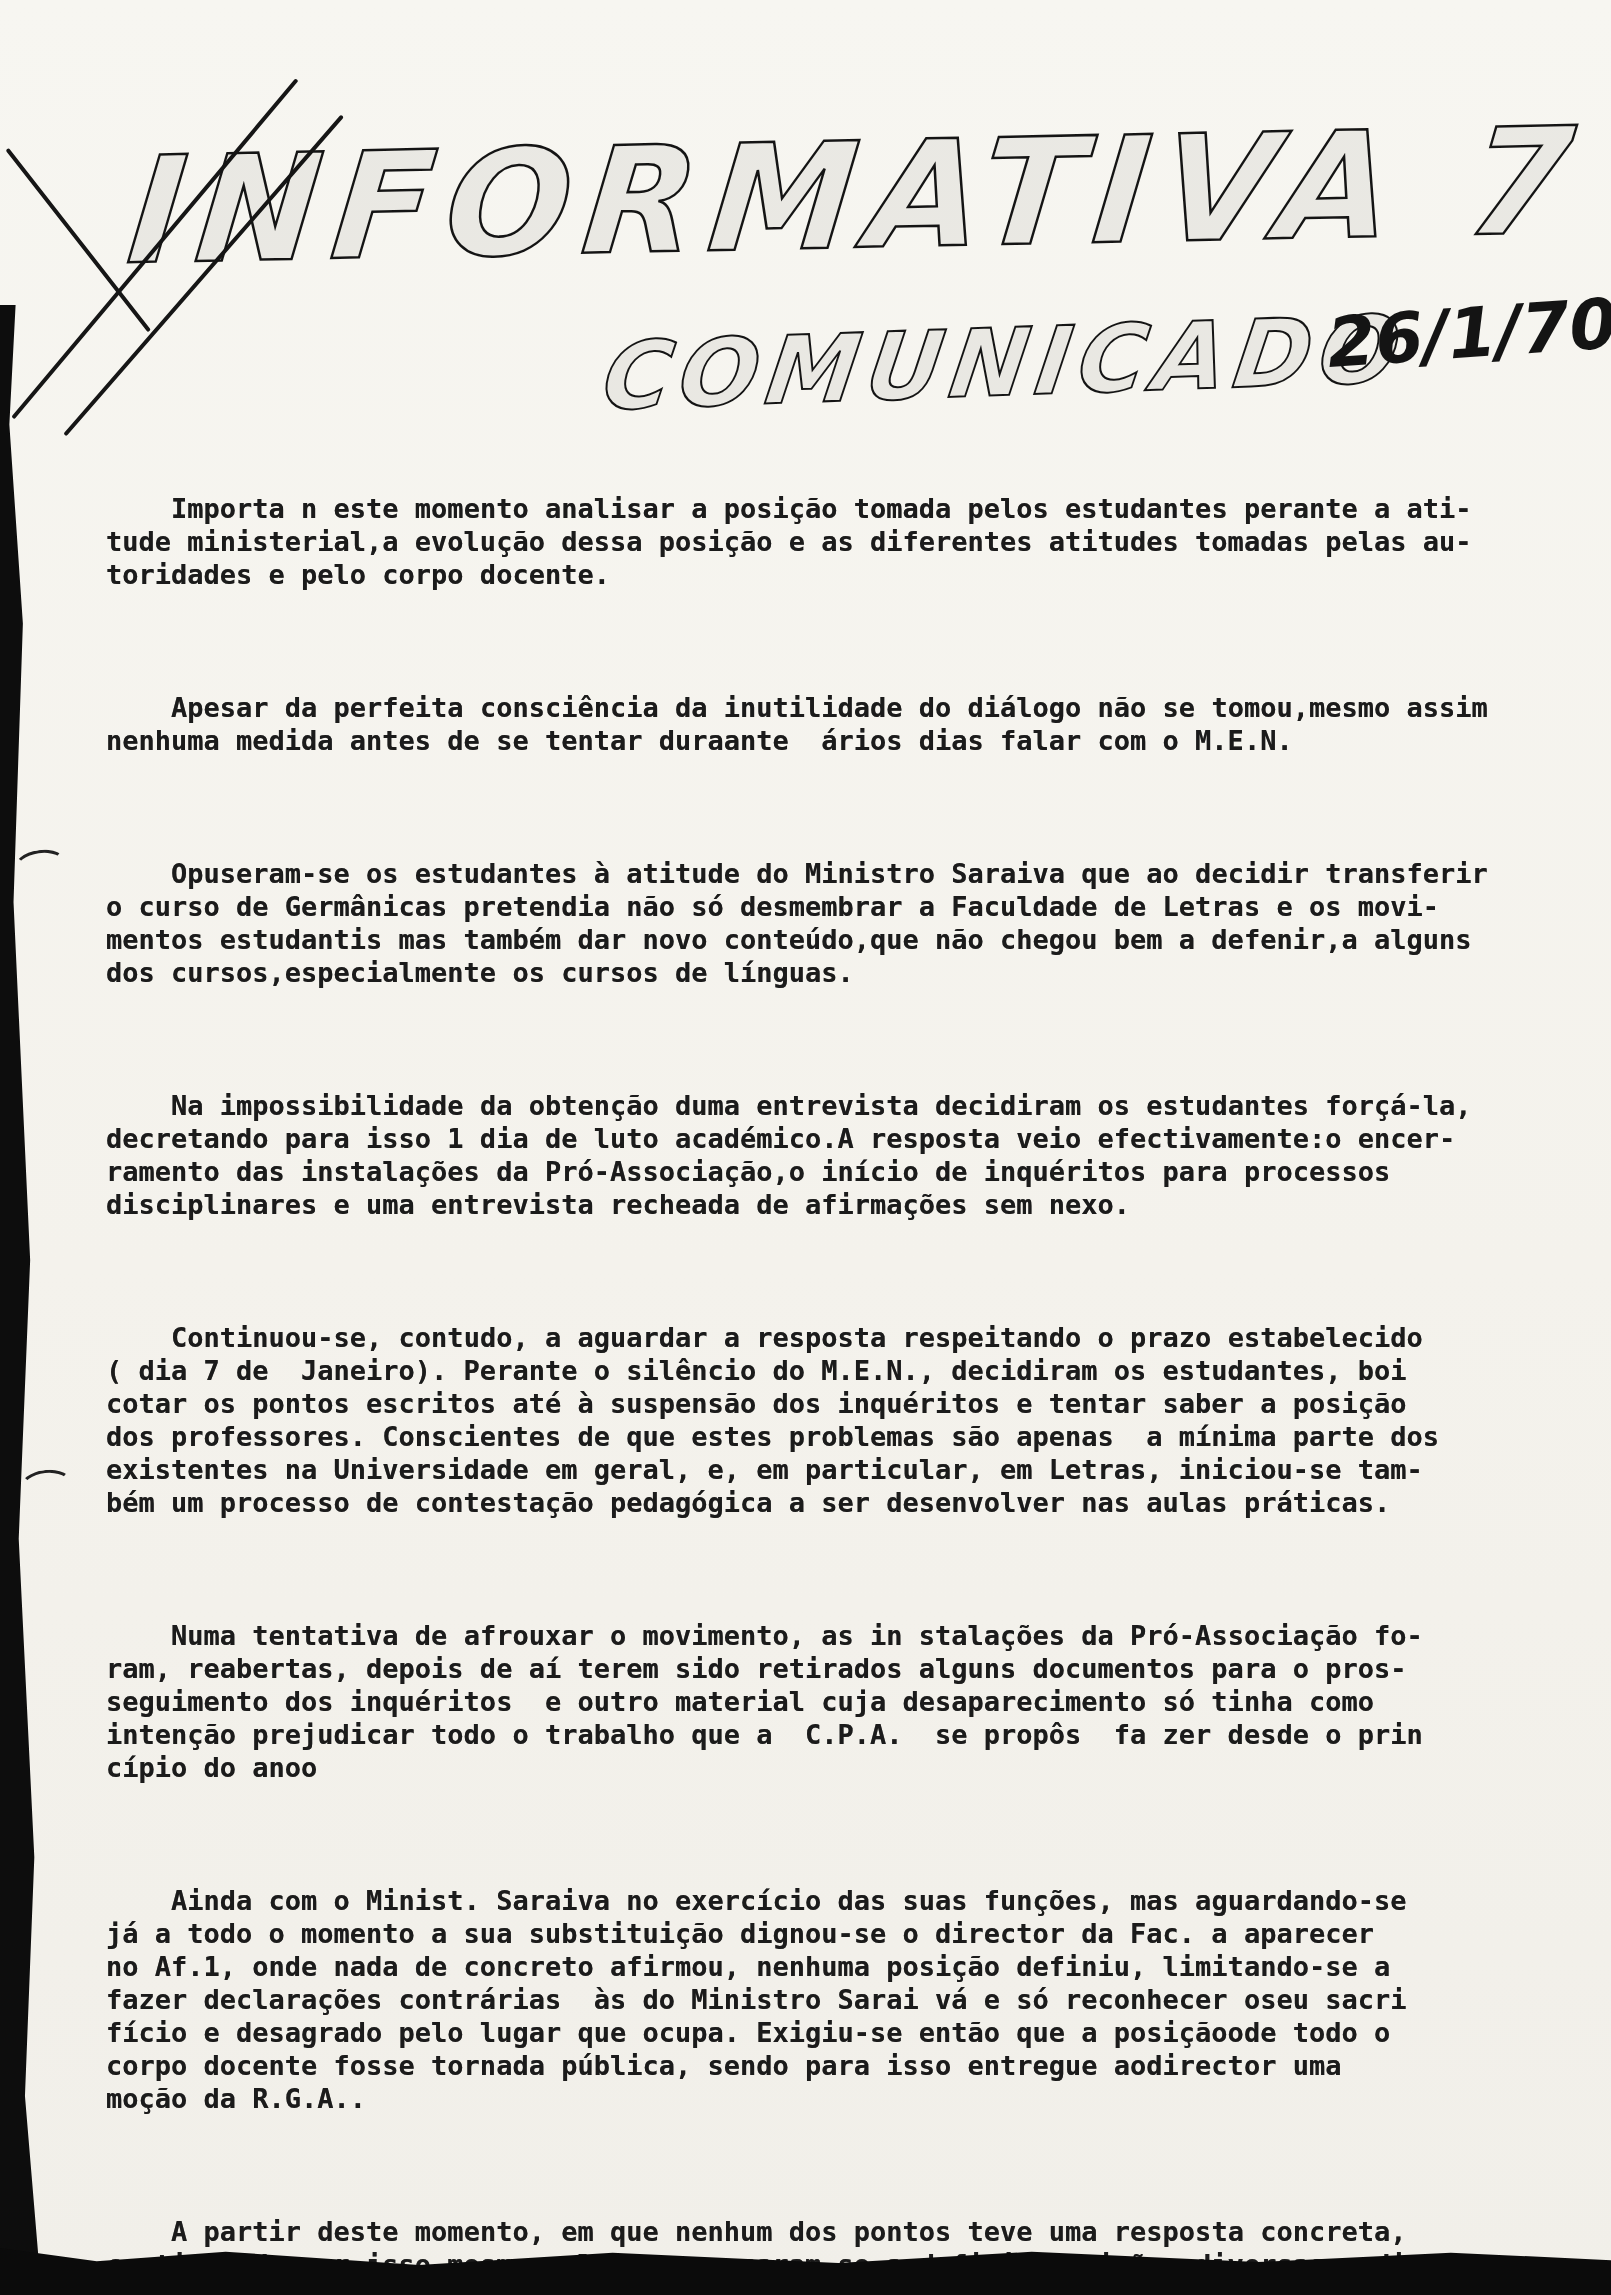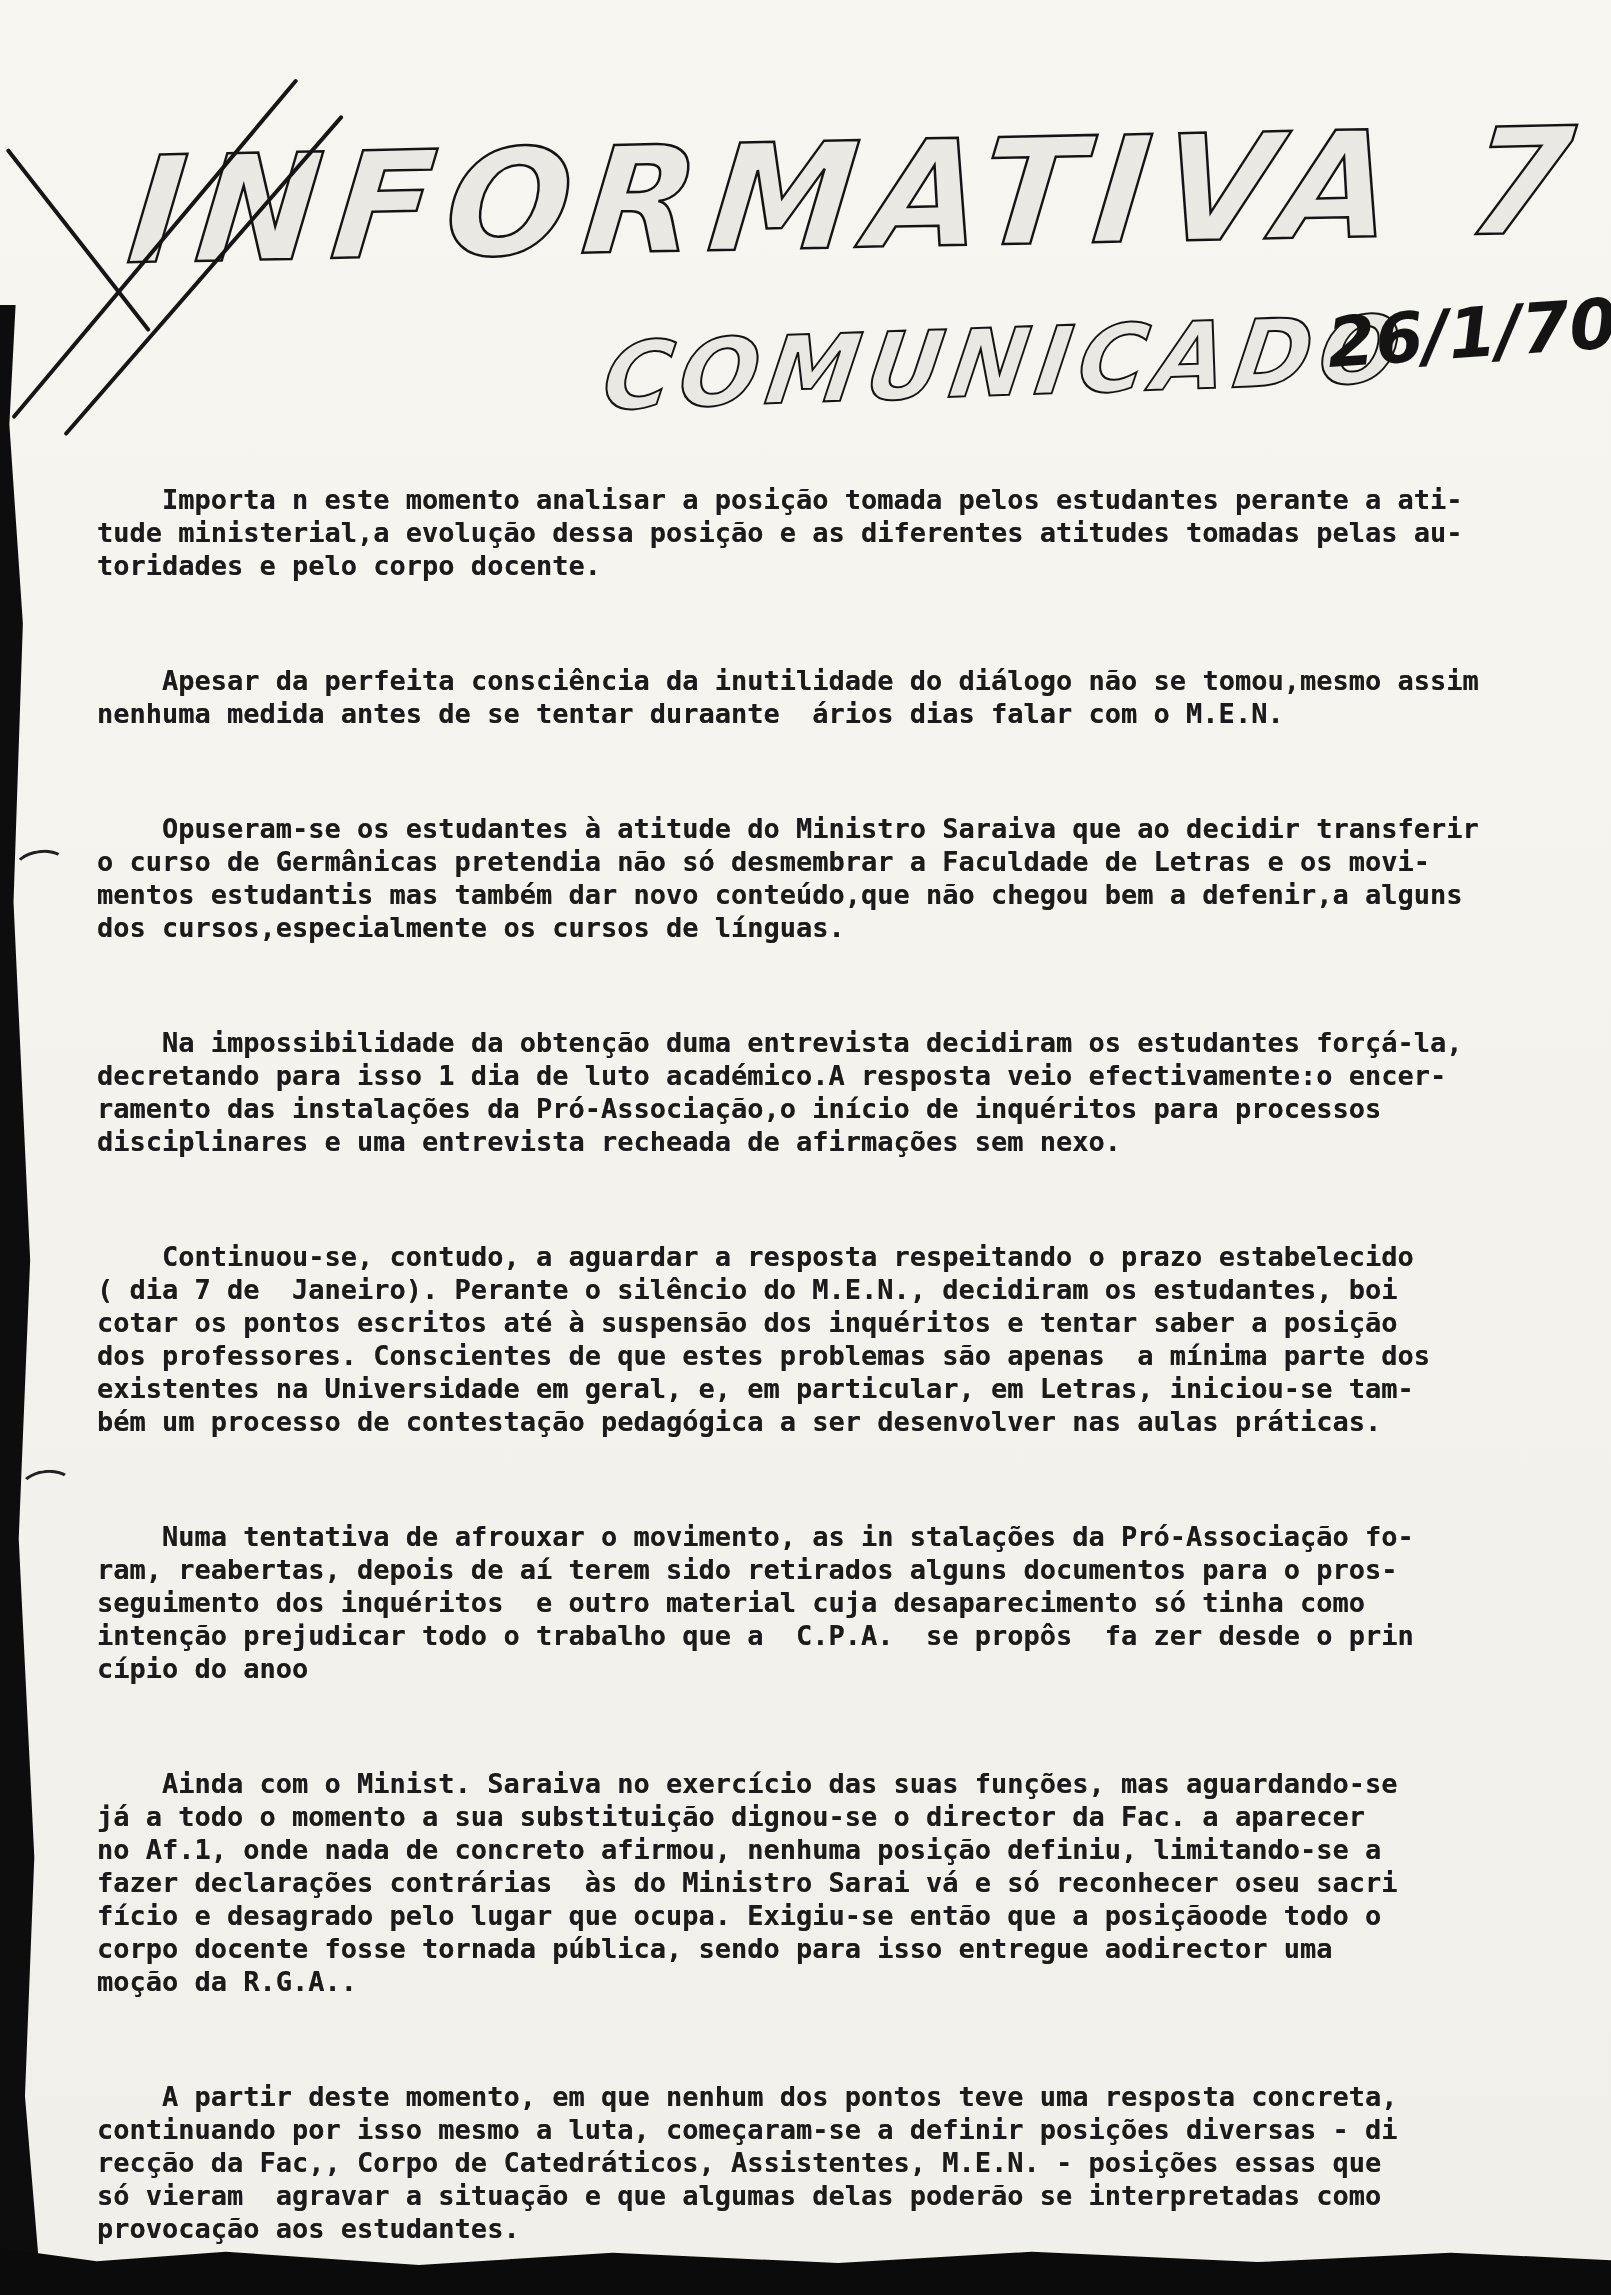--- a/index.html
+++ b/index.html
@@ -60,21 +60,21 @@
     transform:rotate(-4deg);
   }
   
   .doc-body{
     position:absolute;left:89px;top:409px;width:1470px;
     font-size:27px;line-height:33px;font-weight:700;
     color:#1b1b1b;
     text-shadow:0 0 0.5px rgba(20,20,20,.55);
     white-space:pre-wrap;
   }
-  .doc-body p{margin:8px;}
+  .doc-body p{margin:17px;}
 </style>
 </head>
 <body>
 
 <div class="page">
 
   <div class="pen-stroke s1"></div>
   <div class="pen-stroke s2"></div>
   <div class="pen-stroke s3"></div>
 

